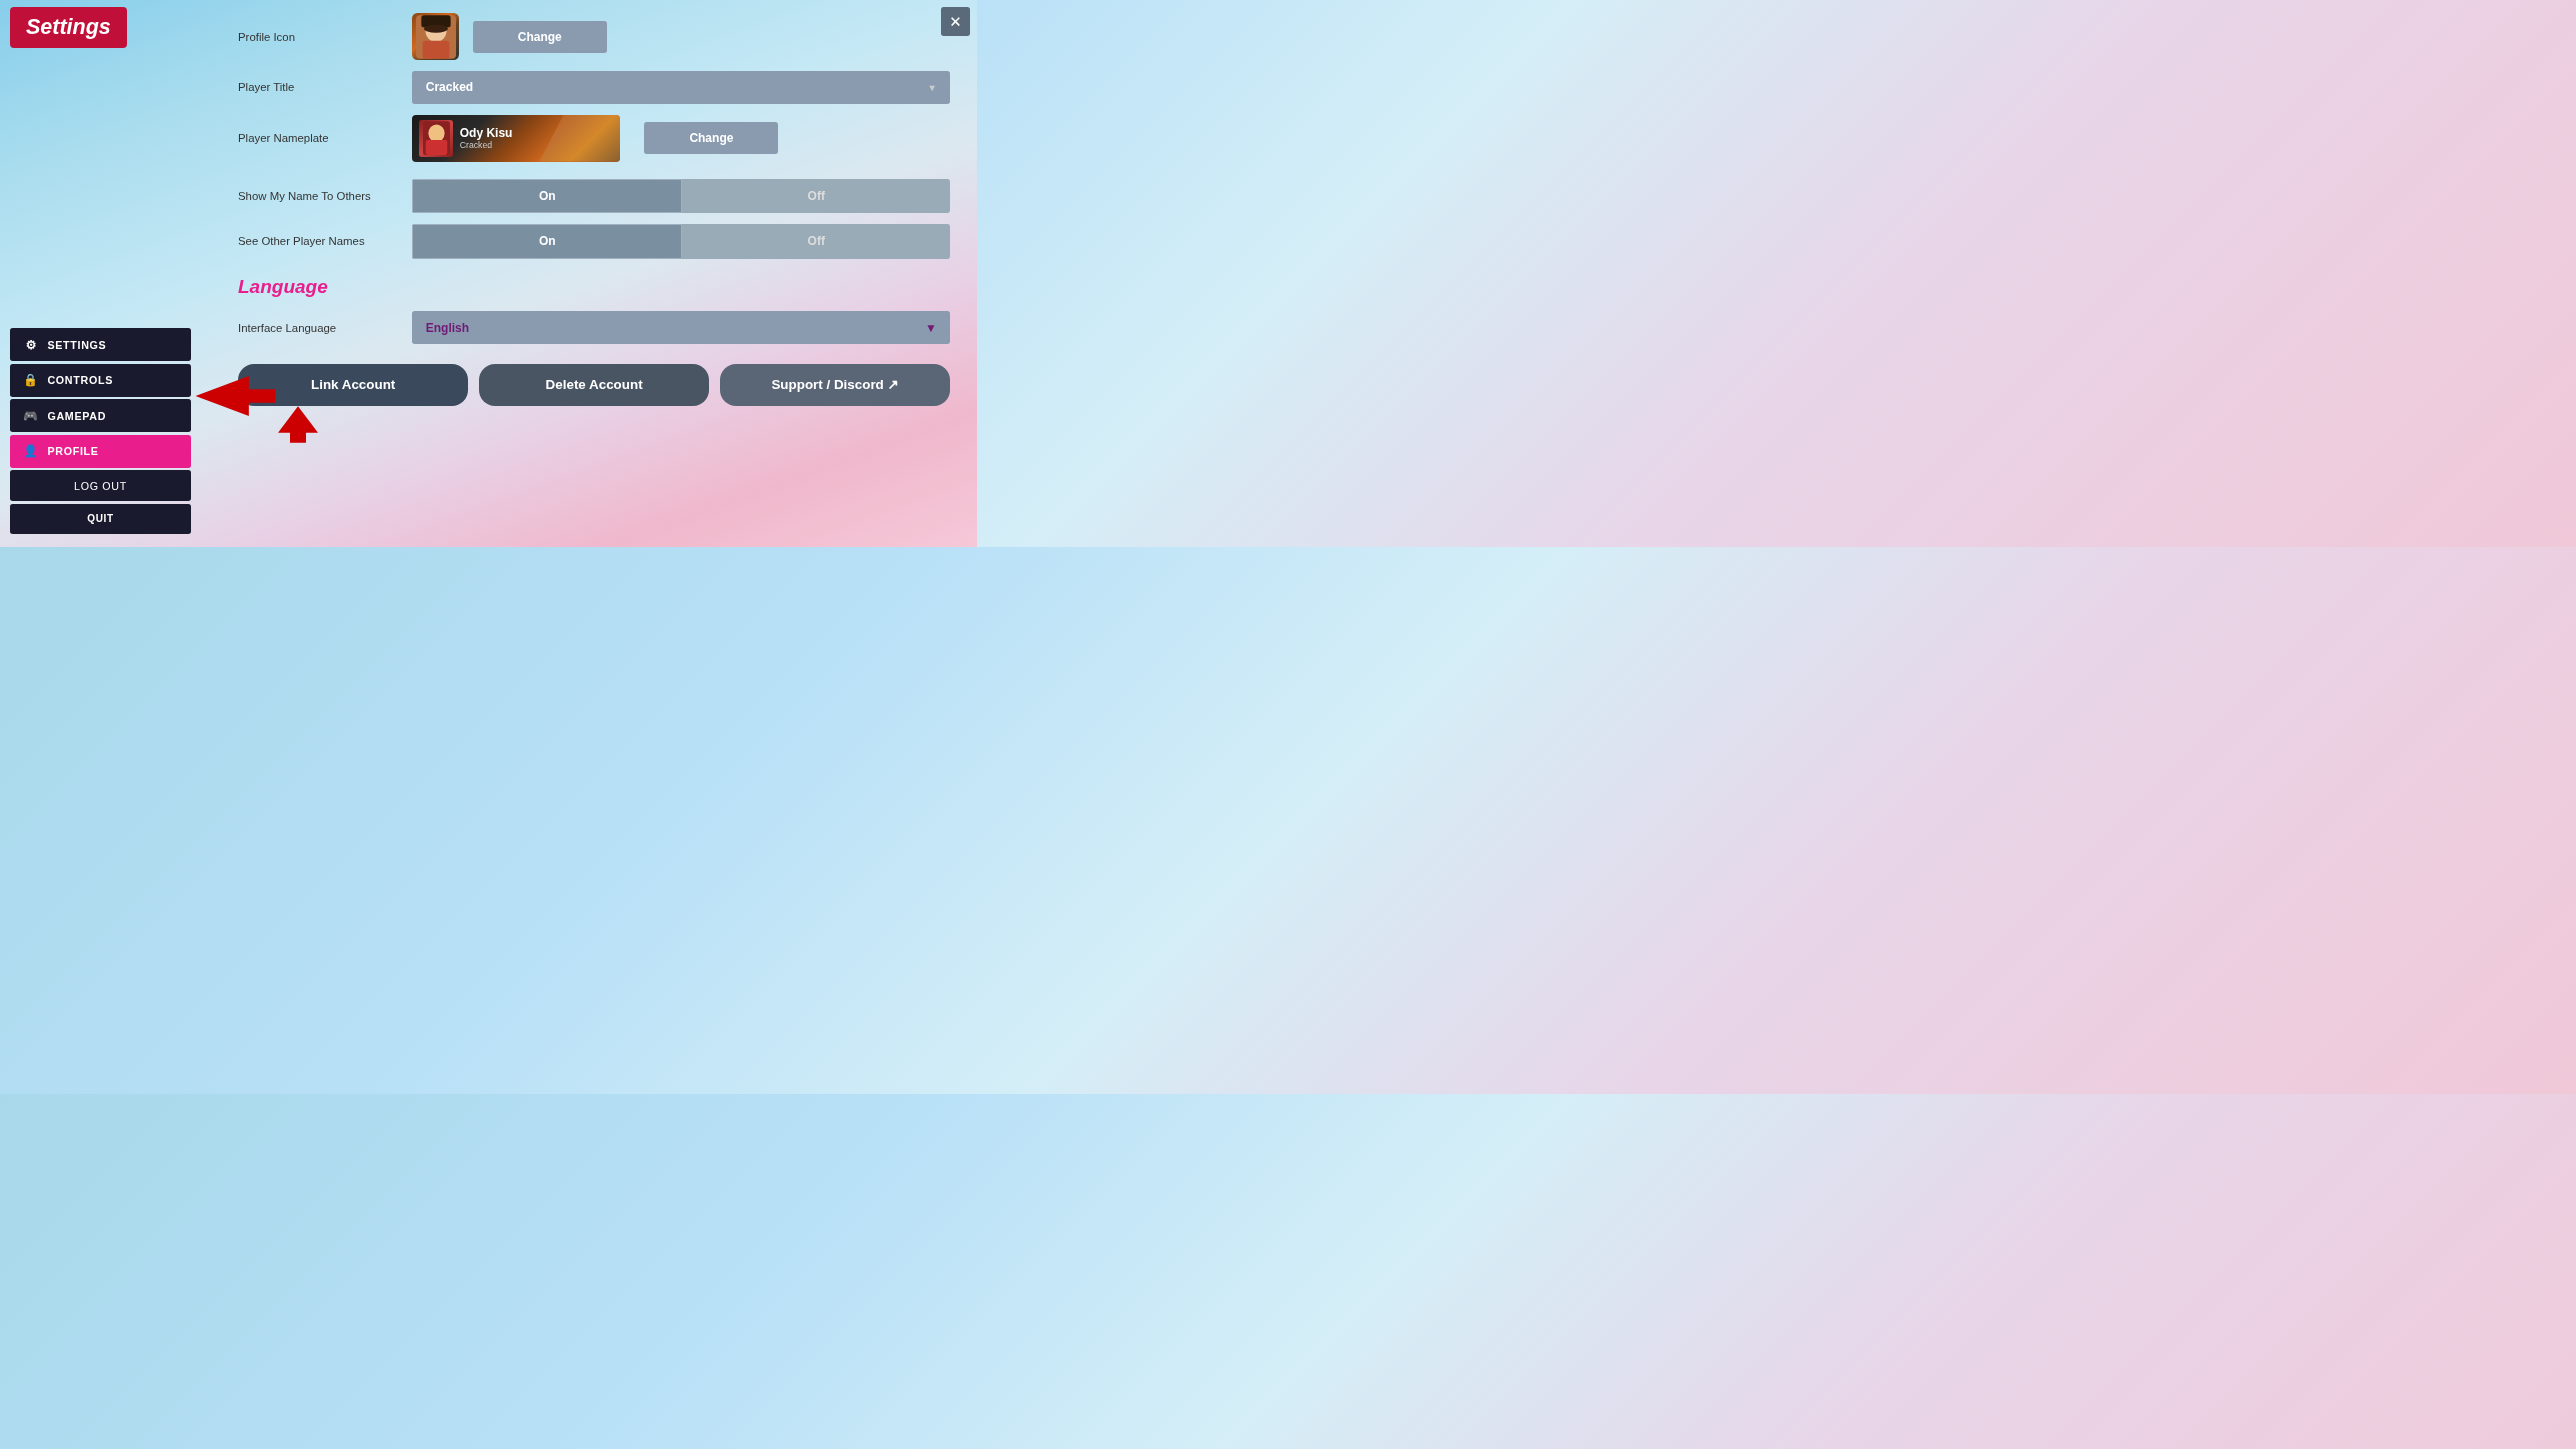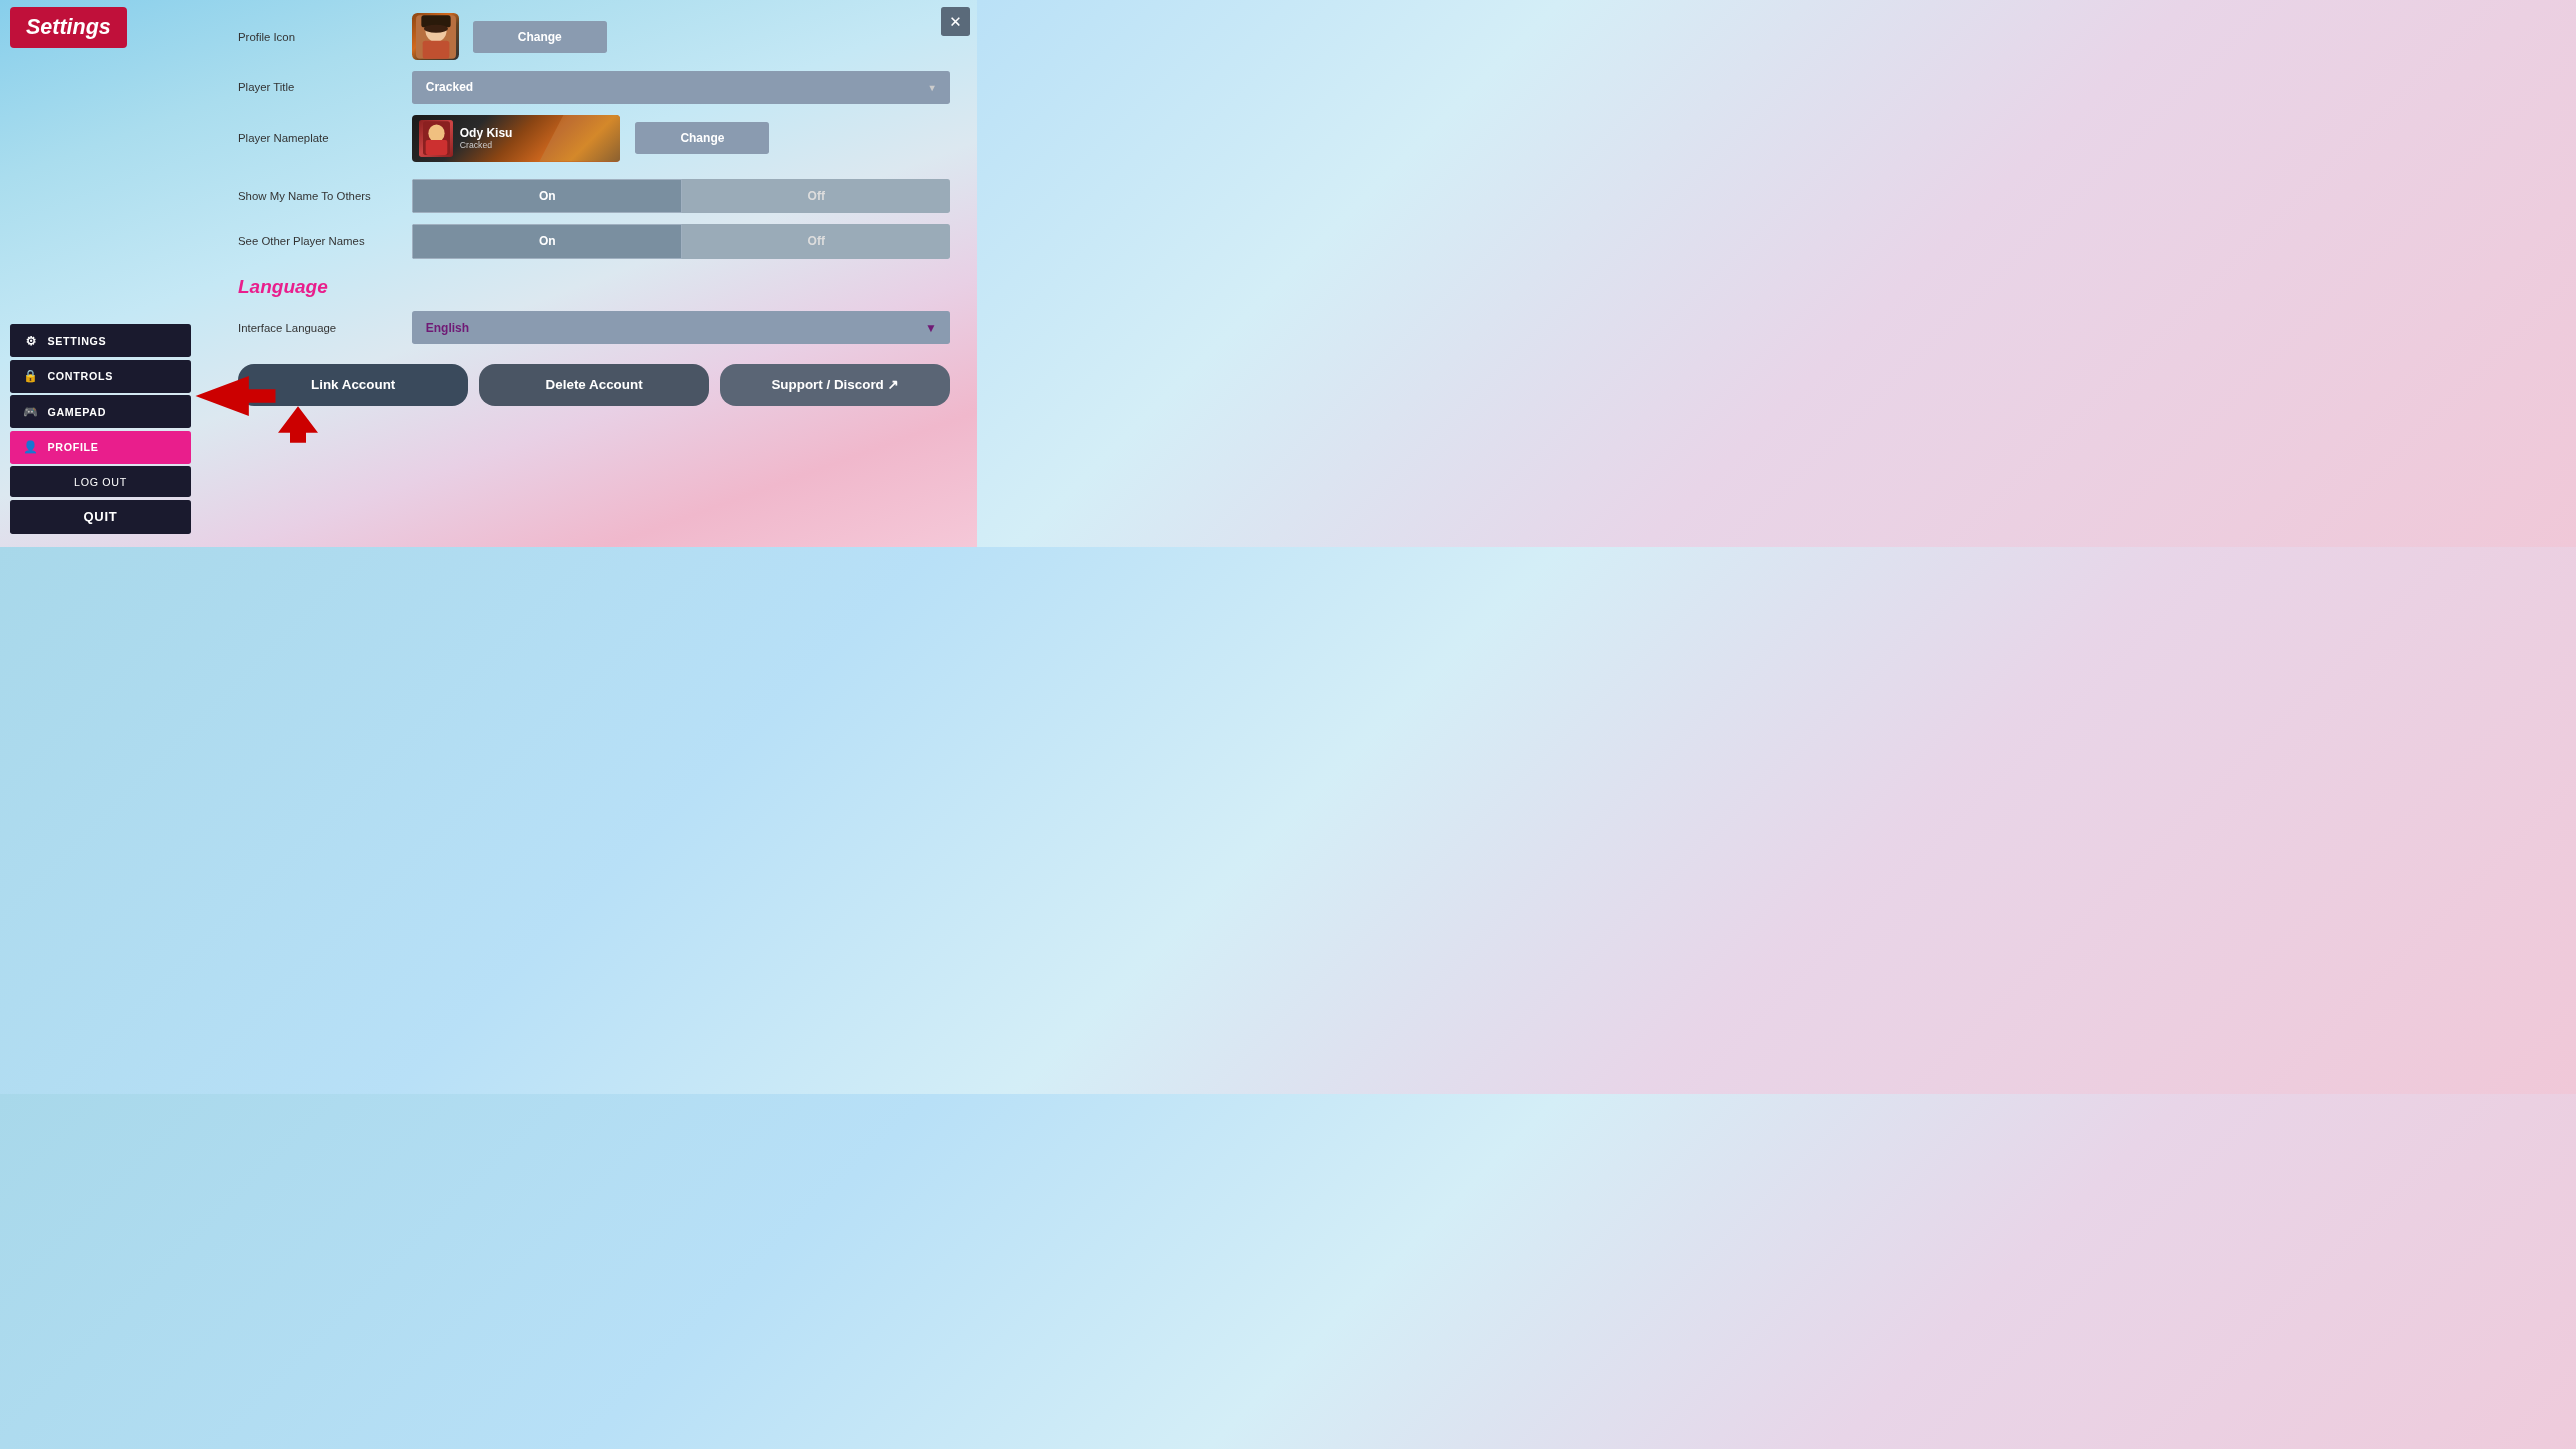--- a/index.html
+++ b/index.html
@@ -94,21 +94,21 @@
       padding: 9.4px 13.4px;
       border-radius: 2.7px;
       cursor: pointer;
       text-align: center;
       text-transform: uppercase;
     }
 
     .nav-item-quit {
       background: #1a1a2e;
       color: white;
-      font-size: 13px;
+      font-size: 10px;
       font-weight: bold;
       letter-spacing: 0.7px;
       padding: 9.4px 13.4px;
       border-radius: 2.7px;
       cursor: pointer;
       text-align: center;
       text-transform: uppercase;
     }
 
     
@@ -213,21 +213,21 @@
 
     .title-dropdown .arrow {
       font-size: 9.4px;
       color: #ccc;
     }
 
     
     .nameplate-container {
       display: flex;
       align-items: center;
-      gap: 15px;
+      gap: 24px;
       flex: 1;
     }
 
     .nameplate-preview {
       width: 208px;
       height: 47px;
       background: linear-gradient(135deg, #1a1a1a 0%, #2a2a2a 30%, #8B4513 50%, #D2691E 70%, #b0522a 100%);
       border-radius: 4px;
       display: flex;
       align-items: center;

